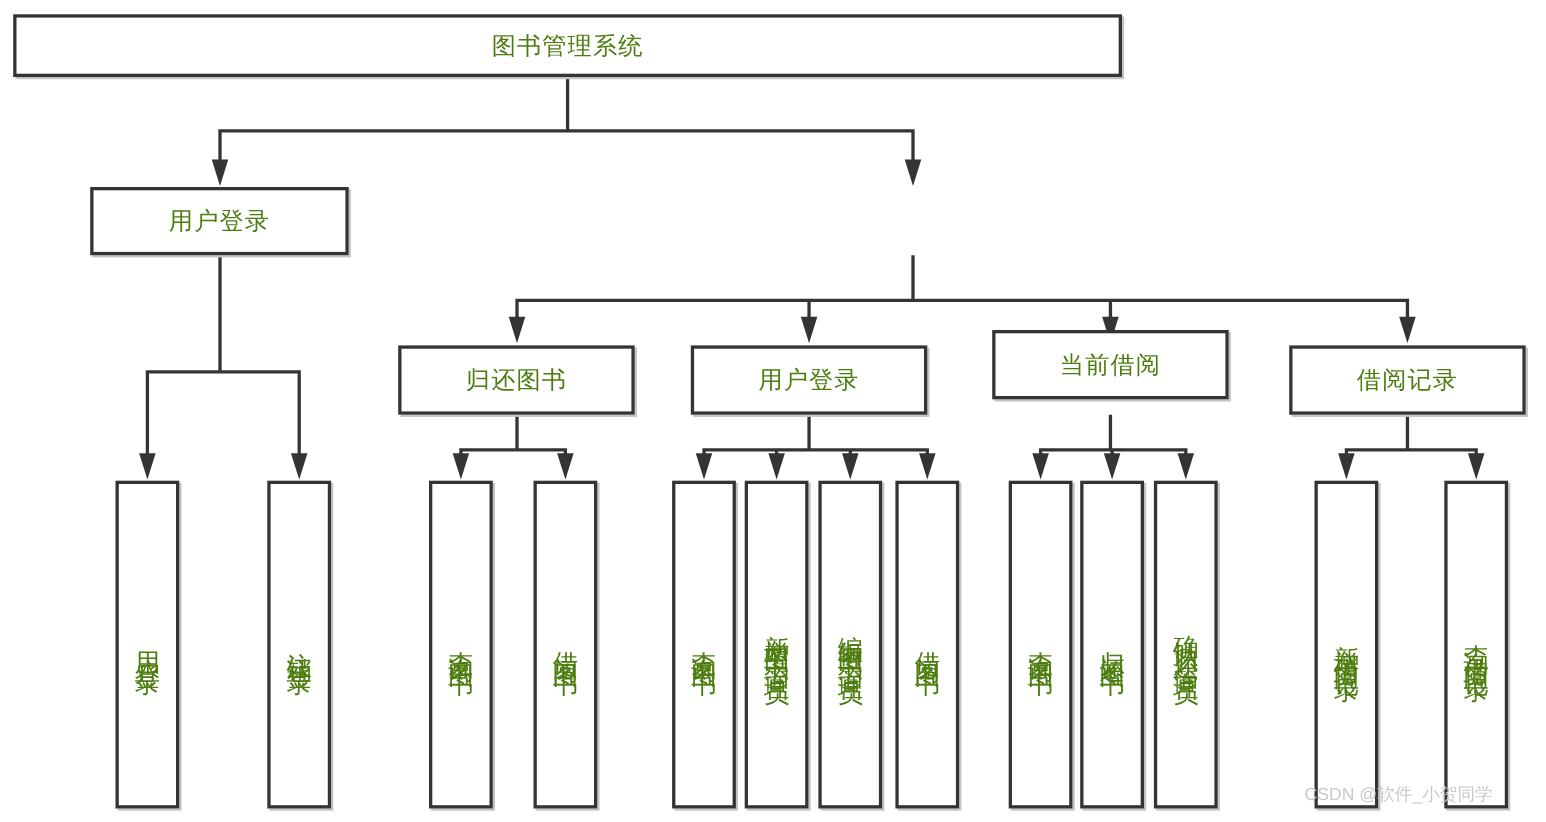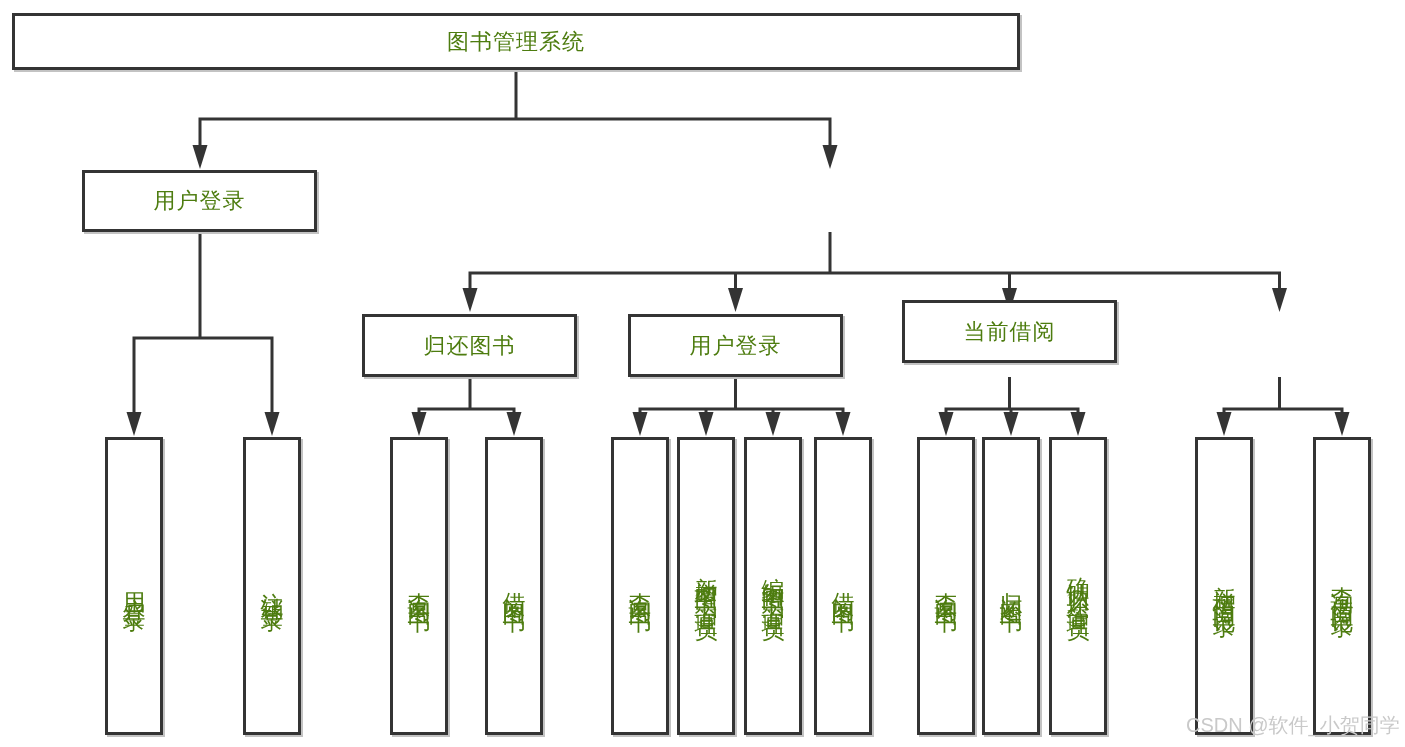--- a/index.html
+++ b/index.html
@@ -48,21 +48,21 @@
     text-orientation: mixed;
     font-size: 23px;
     letter-spacing: 6px;
     line-height: 1;
     white-space: nowrap;
   }
   .watermark {
     position: absolute;
     left: 1186px;
     top: 712px;
-    font-size: 20px;
+    font-size: 16px;
     color: #c9c9c9;
     white-space: nowrap;
     z-index: 5;
   }
   .wires path, .wires line {
     stroke: #343434;
     stroke-width: 3;
     fill: none;
   }
   .wires polygon {
@@ -135,20 +135,23 @@
 
   <div class="box hbox" style="left:362px; top:314px; width:215px; height:63px;">
     <span class="label">归还图书</span>
   </div>
   <div class="box hbox" style="left:628px; top:314px; width:215px; height:63px;">
     <span class="label">用户登录</span>
   </div>
   <div class="box hbox" style="left:902px; top:300px; width:215px; height:63px;">
     <span class="label">当前借阅</span>
   </div>
+  <div class="box hbox" style="left:1172px; top:314px; width:215px; height:63px;">
+    <span class="label">借阅记录</span>
+  </div>
 
   <div class="box vbox" style="left:105px;">
     <span class="vtext">用户登录</span>
   </div>
   <div class="box vbox" style="left:243px;">
     <span class="vtext">注销登录</span>
   </div>
 
   <div class="box vbox" style="left:390px;">
     <span class="vtext">查询图书</span>

